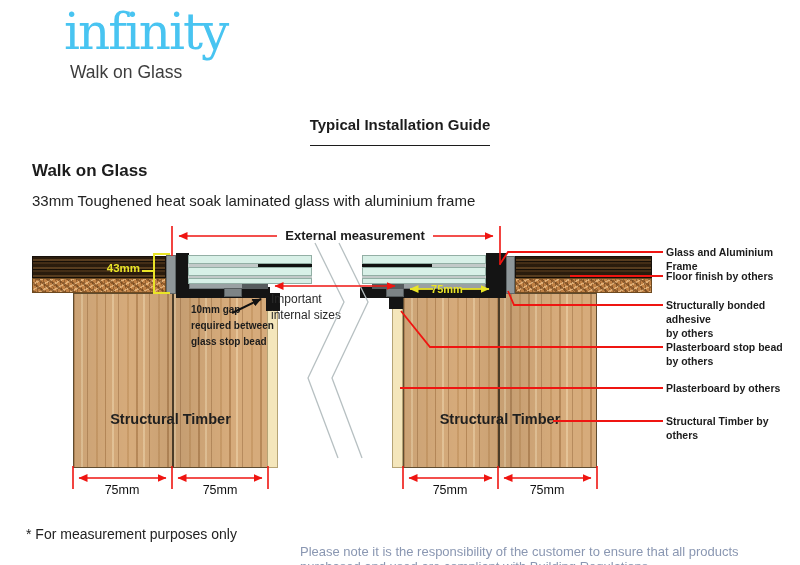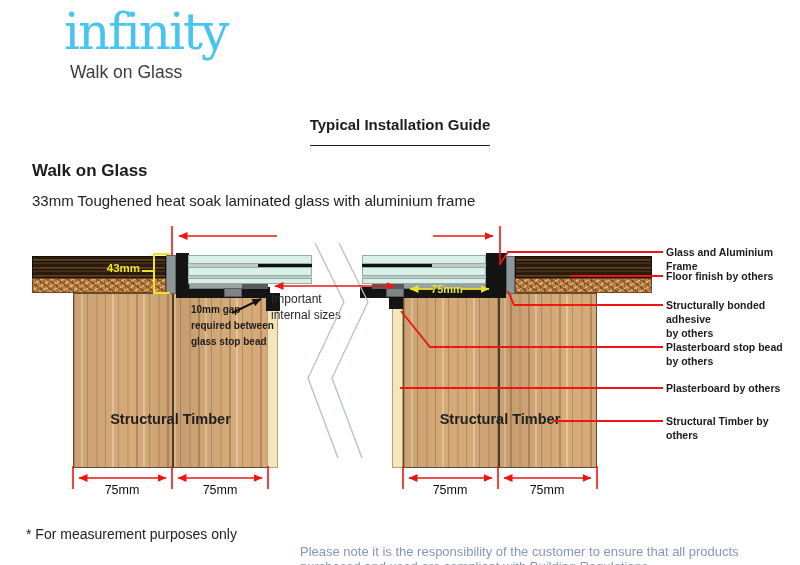--- a/index.html
+++ b/index.html
@@ -104,20 +104,21 @@
   <div class="abs tab" style="left:386px;top:288px;width:18px;height:9px;"></div>
   <div class="abs blackpart" style="left:486px;top:253px;width:20px;height:44px;"></div>
   <div class="abs graystrip" style="left:506px;top:256px;width:9px;height:38px;"></div>
   <div class="abs glass" style="left:362px;top:255px;width:124px;height:29px;">
     <div class="pane" style="top:0;height:9px;"></div>
     <div class="pane" style="top:11.5px;height:9px;"></div>
     <div class="pane" style="top:22.5px;height:6.5px;"></div>
     <div class="interlayer" style="left:0;width:70px;"></div>
   </div>
 
+  <div class="abs t-ext">External measurement</div>
   <div class="abs t-int pre">Important
 internal sizes</div>
   <div class="abs t-gap pre">10mm gap
 required between
 glass stop bead</div>
   <div class="abs t-43">43mm</div>
   <div class="abs t-75f">75mm</div>
   <div class="abs t-timber" style="left:73px;width:195px;">Structural Timber</div>
   <div class="abs t-timber" style="left:403px;width:194px;">Structural Timber</div>
 

